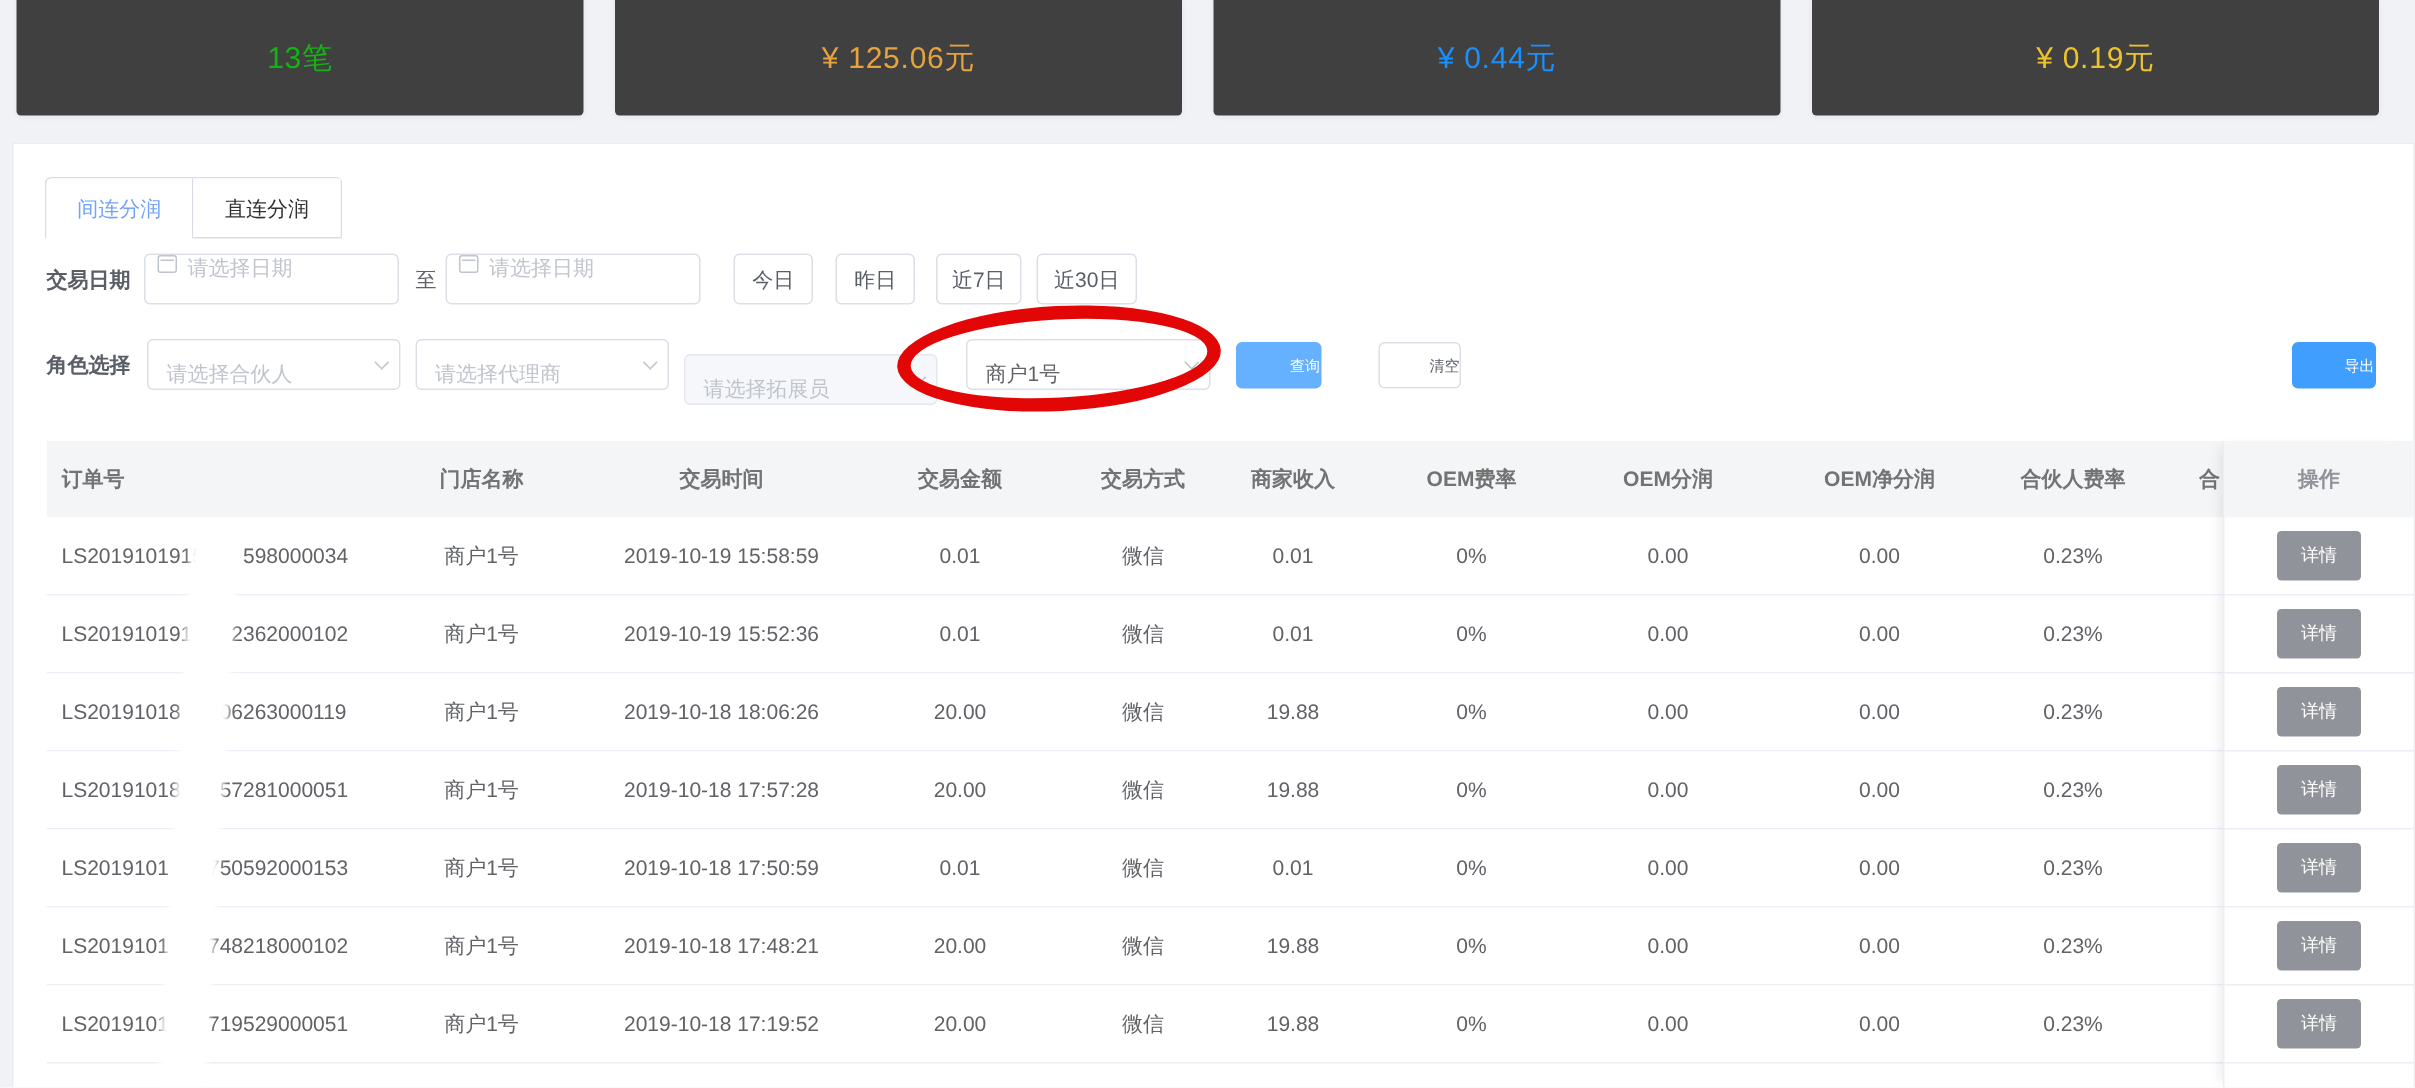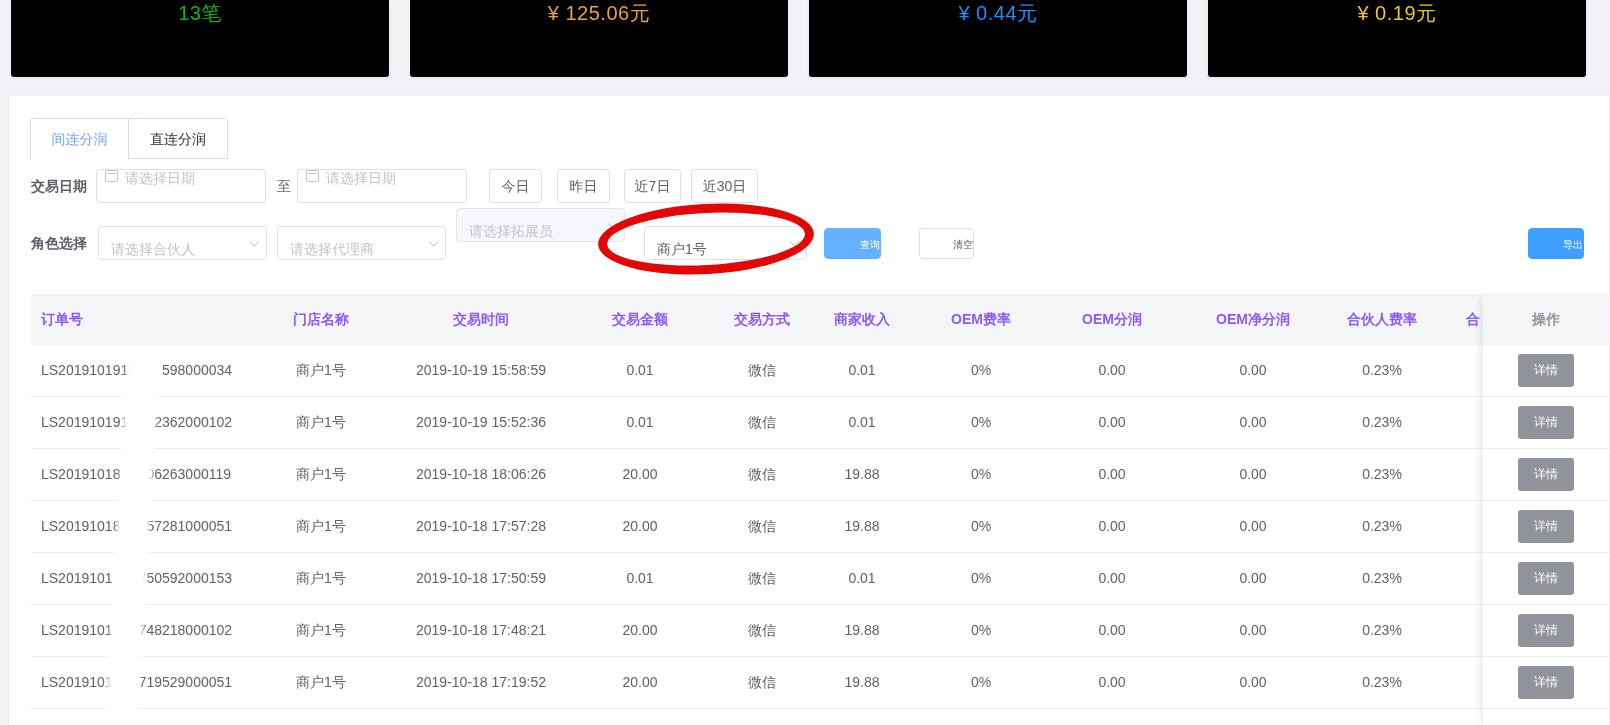--- a/index.html
+++ b/index.html
@@ -1,22 +1,22 @@
 <!DOCTYPE html>
 <html><head>
 <meta charset="utf-8">
 <style>
   * { margin:0; padding:0; box-sizing:border-box; }
   html,body { width:1610px; height:725px; overflow:hidden; }
   body { position:relative; background:#f0f2f5; font-family:"Liberation Sans", sans-serif; font-size:14px; color:#606266; }
 
   
-  .stat-card { position:absolute; top:0; height:78px; width:380px; background:#000000;
+  .stat-card { position:absolute; top:0; height:78px; width:380px; background:#404040;
     border:1px solid #ebeef5; border-top:none; border-radius:0 0 4px 4px;
-    display:flex; align-items:flex-start; justify-content:center; box-shadow:0 1px 3px rgba(0,0,0,0.03); }
+    display:flex; align-items:center; justify-content:center; box-shadow:0 1px 3px rgba(0,0,0,0.03); }
   .stat-value { font-size:20px; letter-spacing:0.5px; }
 
   
   .panel { position:absolute; left:8px; top:95px; right:0; bottom:0; background:#fff;
     border:1px solid #e9ecf1; border-bottom:none; }
 
   
   .tabs { position:absolute; left:21px; top:22px; display:flex; height:41px;
     border:1px solid #d8dce5; border-bottom:none; border-radius:4px 4px 0 0; }
   .tab { width:98px; height:40px; line-height:40px; text-align:center; font-size:14px;
@@ -41,21 +41,21 @@
   .sel .chev { position:absolute; right:8px; top:50%; width:7px; height:7px; border-right:1px solid #c0c4cc;
     border-bottom:1px solid #c0c4cc; transform:translateY(-70%) rotate(45deg); }
   .btn { position:absolute; height:31px; line-height:31px; text-align:right; border-radius:4px; cursor:pointer; font-size:10px; }
   .btn-search { background:#66b1ff; color:#fff; border:1px solid #66b1ff; }
   .btn-clear { background:#fff; color:#5a5e66; border:1px solid #dcdfe6;margin-left:25px; }
   .btn-export { background:#409eff; color:#fff; border:1px solid #409eff; }
 
   
   .table-wrap { position:absolute; left:22px; top:198px; width:1451px; bottom:0; overflow:hidden; }
   .t-header { position:relative; height:51px; background:#f4f5f7; }
-  .t-header .cell { position:absolute; top:0; height:51px; line-height:51px; font-weight:bold; color:#8b5cf6;
+  .t-header .cell { position:absolute; top:0; height:51px; line-height:51px; font-weight:bold; color:#737373;
     text-align:center; white-space:nowrap; overflow:hidden; }
   .t-row { position:relative; height:52px; border-bottom:1px solid #ebeef5; background:#fff; }
   .t-row .cell { position:absolute; top:0; height:51px; line-height:51px; text-align:center; color:#606266; white-space:nowrap; }
   .c-order    { left:10px;  width:260px; text-align:left !important; }
   .c-store    { left:240px; width:100px; }
   .c-time     { left:370px; width:160px; }
   .c-amount   { left:559px; width:100px; }
   .c-method   { left:681px; width:100px; }
   .c-income   { left:781px; width:100px; }
   .c-oemrate  { left:890px; width:120px; }
@@ -122,21 +122,21 @@
 
   <div class="f-label" style="top:130px">角色选择</div>
   <div class="sel" style="left:89px; top:130px; width:169px">
     <span>请选择合伙人</span>
     <span class="chev"></span>
   </div>
   <div class="sel" style="left:268px; top:130px; width:169px">
     <span>请选择代理商</span>
     <span class="chev"></span>
   </div>
-  <div class="sel disabled" style="left:447px; top:112px; width:169px">
+  <div class="sel disabled" style="left:447px; top:140px; width:169px">
     <span>请选择拓展员</span>
     <span class="chev"></span>
   </div>
   <div class="sel has-value" style="left:635px; top:130px; width:163px">
     <span>商户1号</span>
     <span class="chev"></span>
   </div>
   <div class="btn btn-search" style="left:815px; top:132px; width:57px">查询</div>
   <div class="btn btn-clear" style="left:885px; top:132px; width:55px">清空</div>
   <div class="btn btn-export" style="left:1519px; top:132px; width:56px">导出</div>

